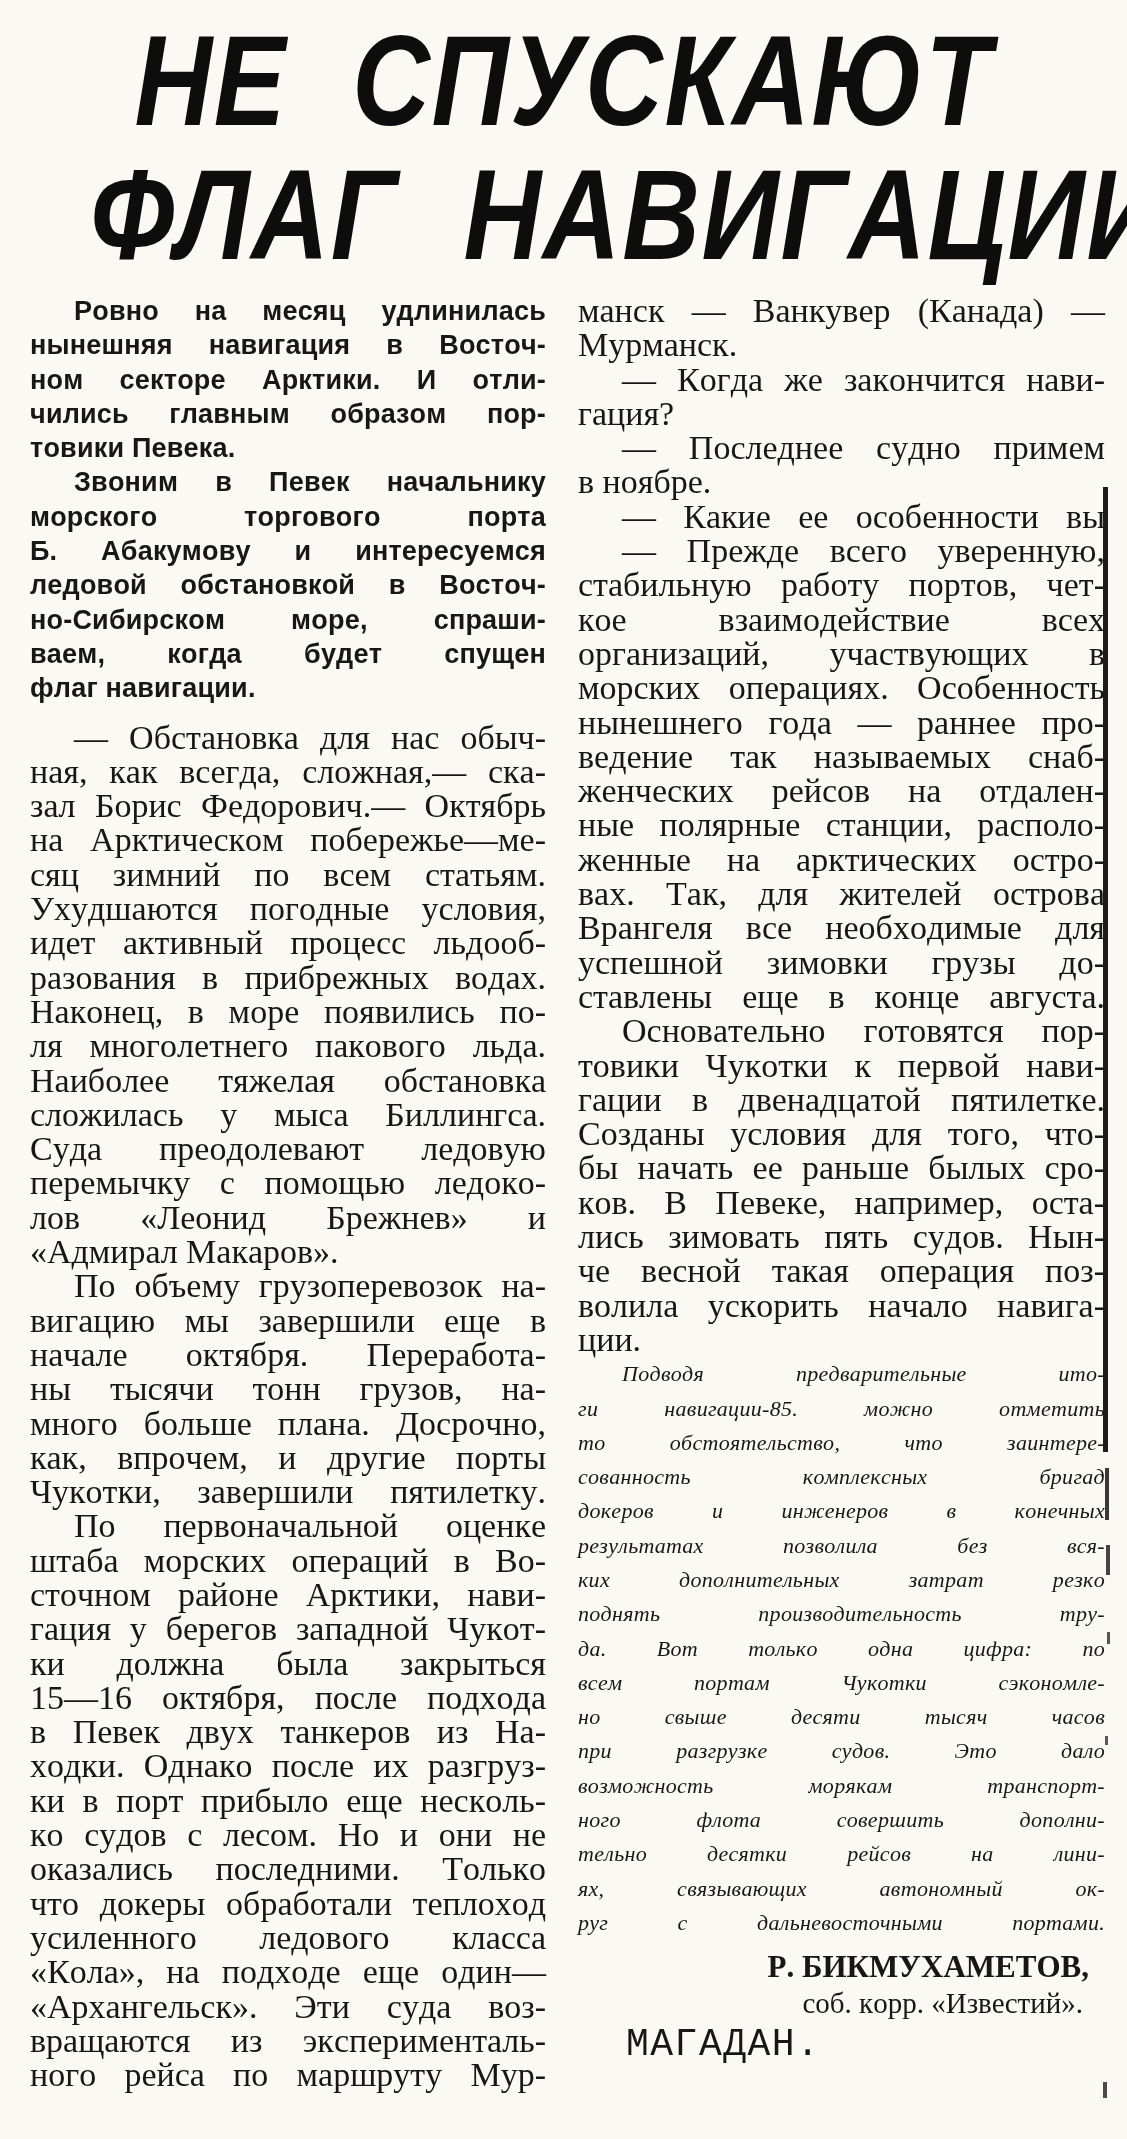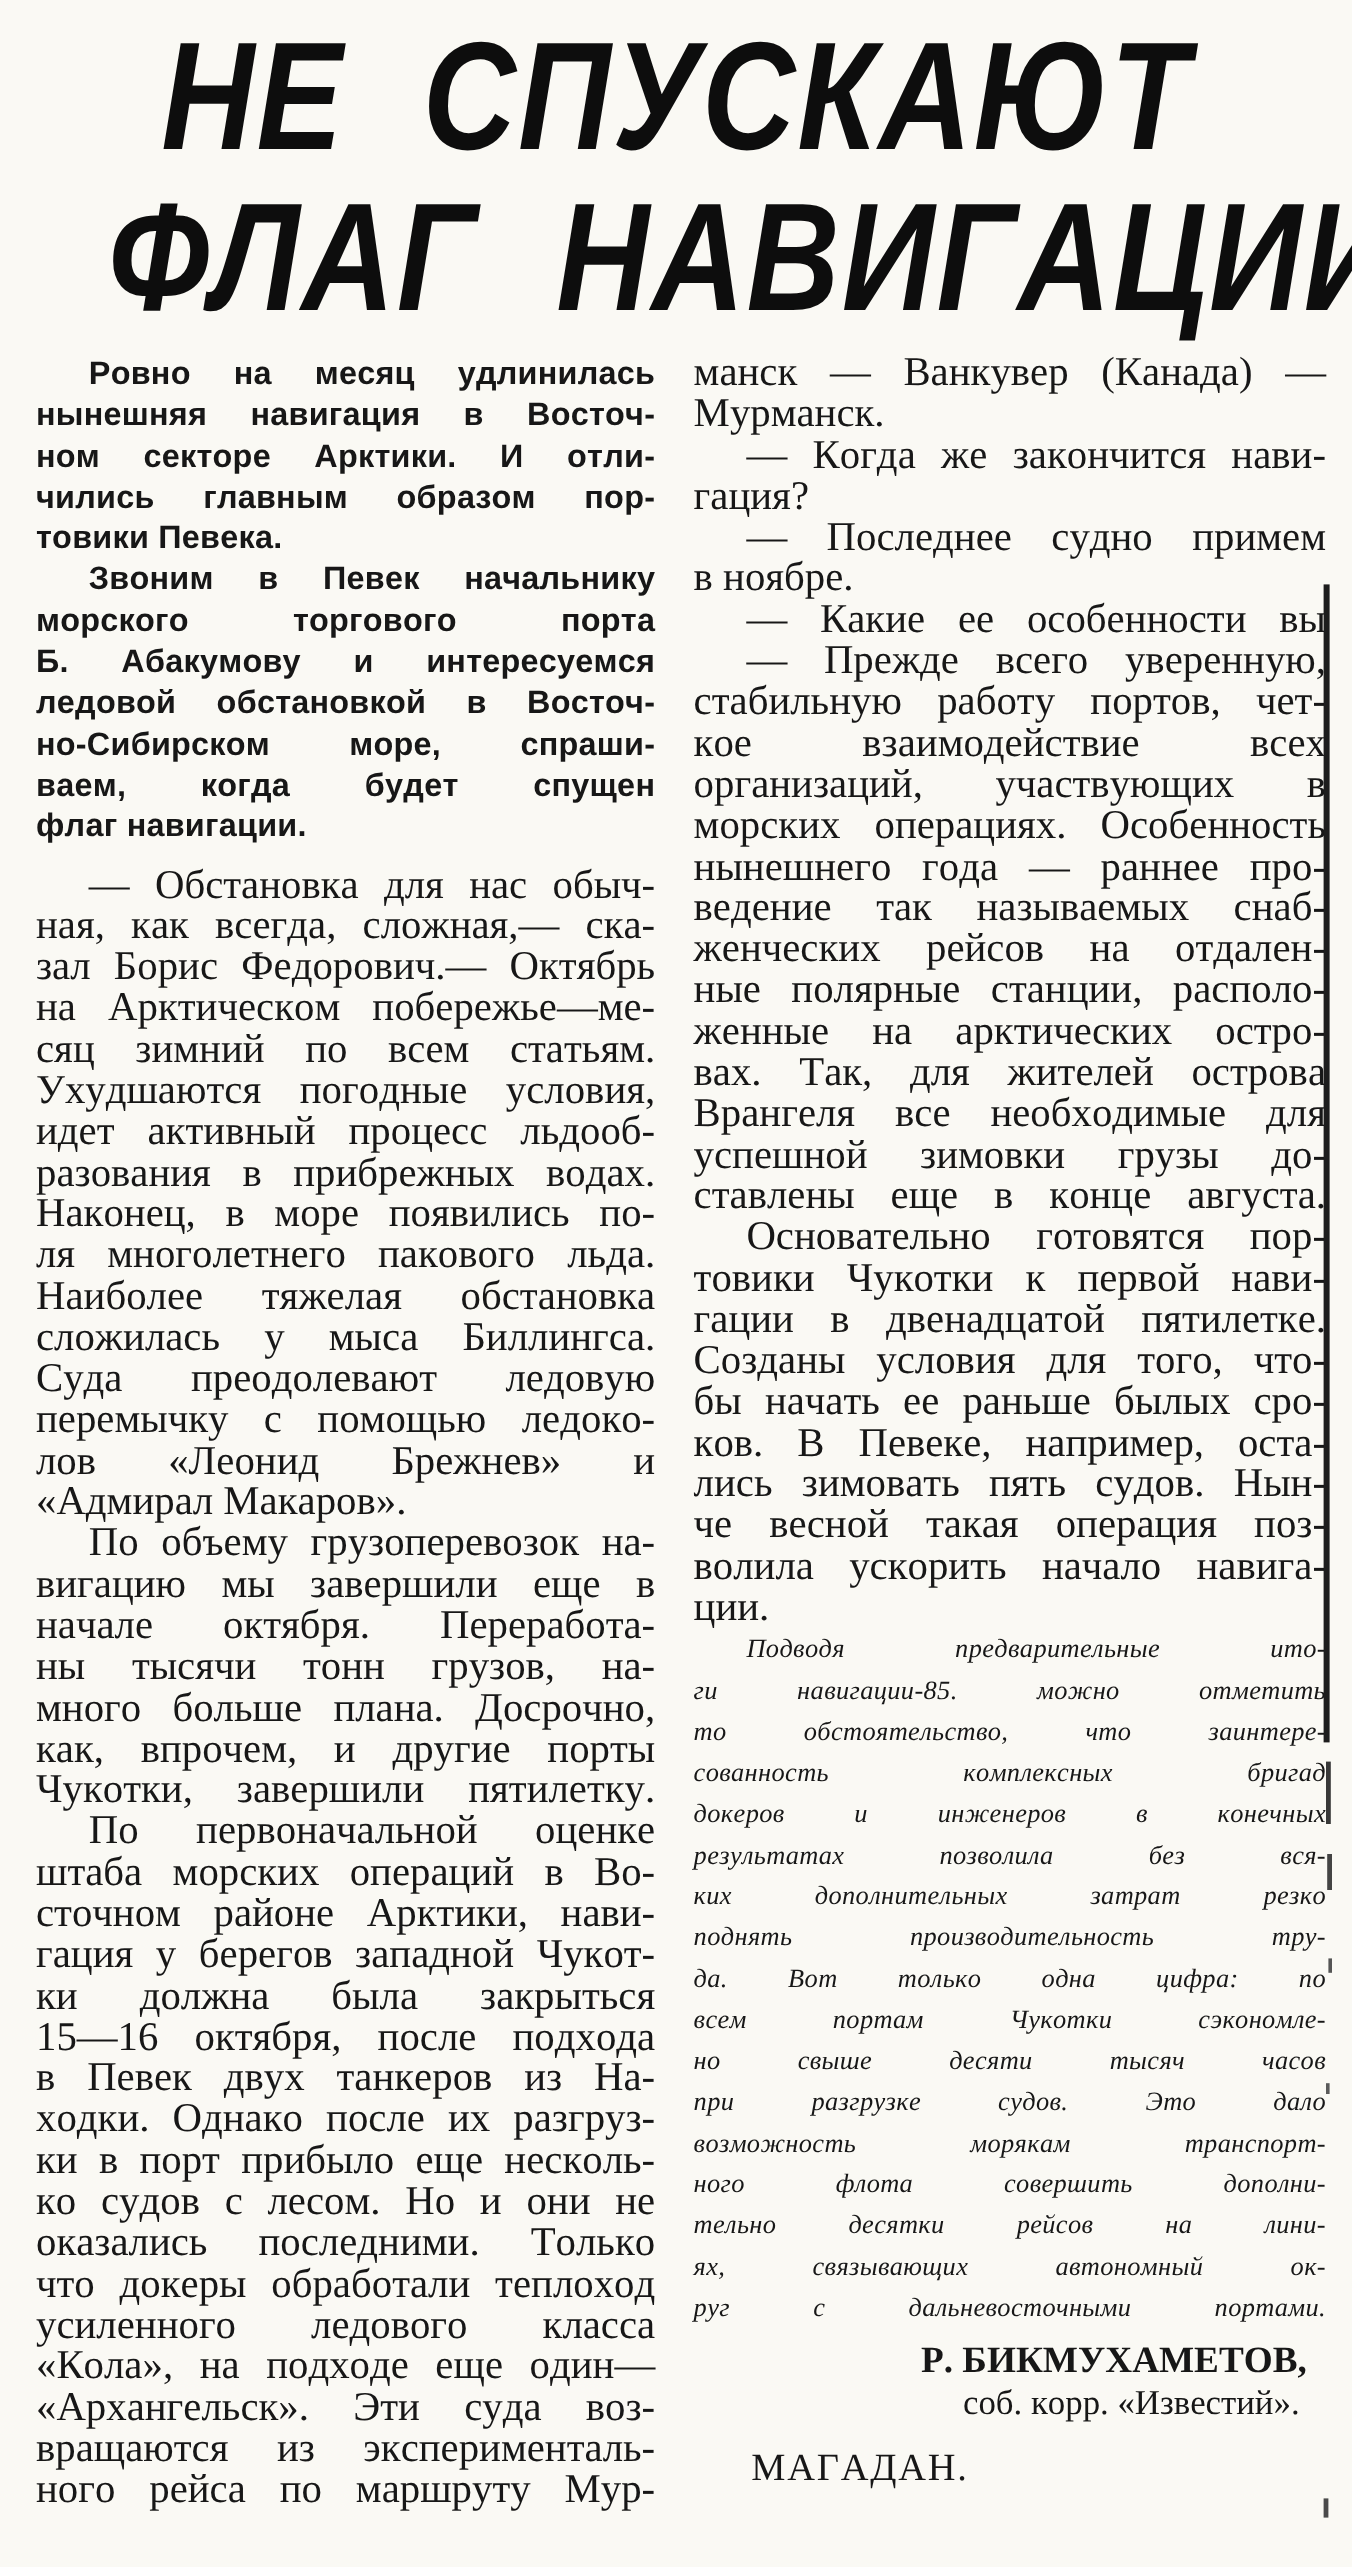--- a/index.html
+++ b/index.html
@@ -41,21 +41,21 @@
   .sig-author {
     font-family:"Liberation Serif",serif; font-weight:bold;
     font-size:31px; line-height:37px; margin-top:8px;
   }
   .sig-author .tline { text-align:right; text-align-last:right; padding-right:16px; }
   .sig-role {
     font-family:"Liberation Serif",serif; font-size:29px; line-height:37px;
   }
   .sig-role .tline { text-align:center; text-align-last:right; padding-right:22px; }
   .dateline {
-    font-family:Liberation Serif, serif; font-size:32px; line-height:40px; margin-top:14px;
+    font-family:Liberation Mono, monospace; font-size:38px; line-height:40px; margin-top:3px;
   }
   .dateline .tline { text-align:left; text-align-last:left; padding-left:48px; letter-spacing:1.5px; }
   
   .rule { position:absolute; background:#1d1d1d; }
   .rule-main  { left:1103px; top:487px;  width:5px; height:965px; }
   .rule-d1    { left:1105px; top:1468px; width:4px; height:52px; background:#383838; }
   .rule-d2    { left:1106px; top:1545px; width:4px; height:30px; background:#444; }
   .rule-d3    { left:1107px; top:1632px; width:3px; height:12px; background:#555; }
   .rule-d4    { left:1105px; top:1736px; width:3px; height:9px;  background:#5a5a5a; }
   .rule-d5    { left:1103px; top:2082px; width:4px; height:16px; background:#4a4a4a; }

